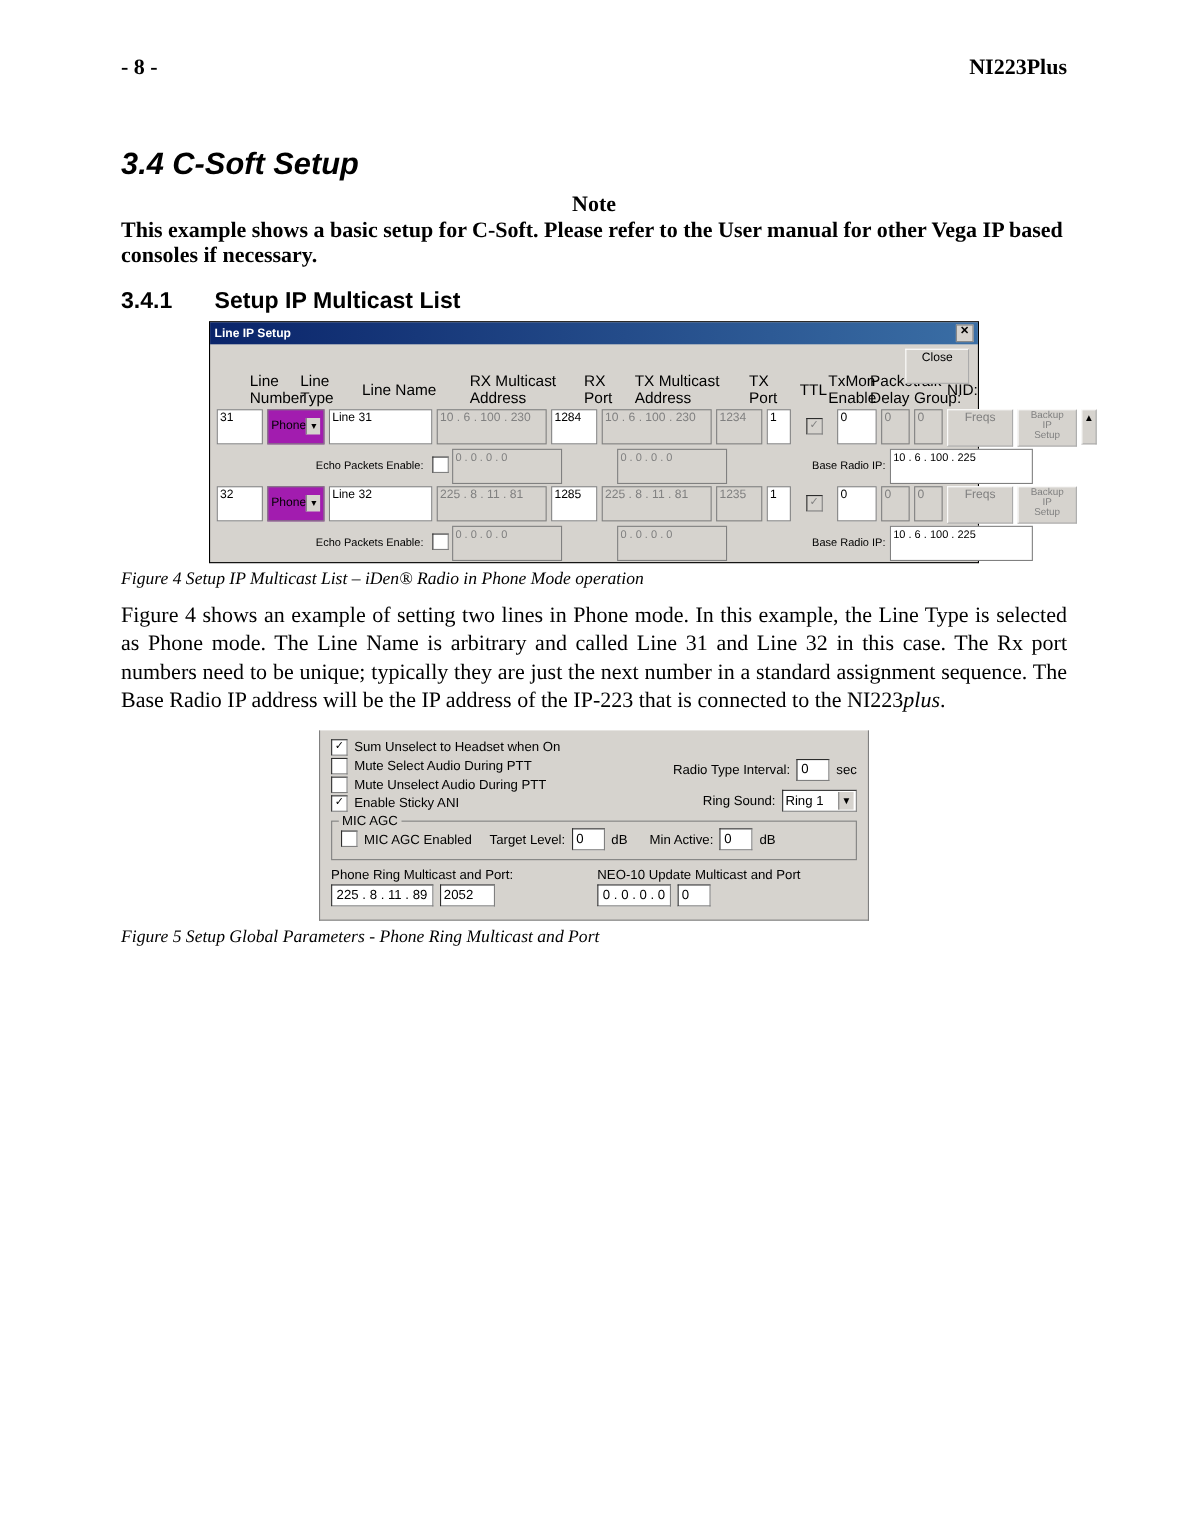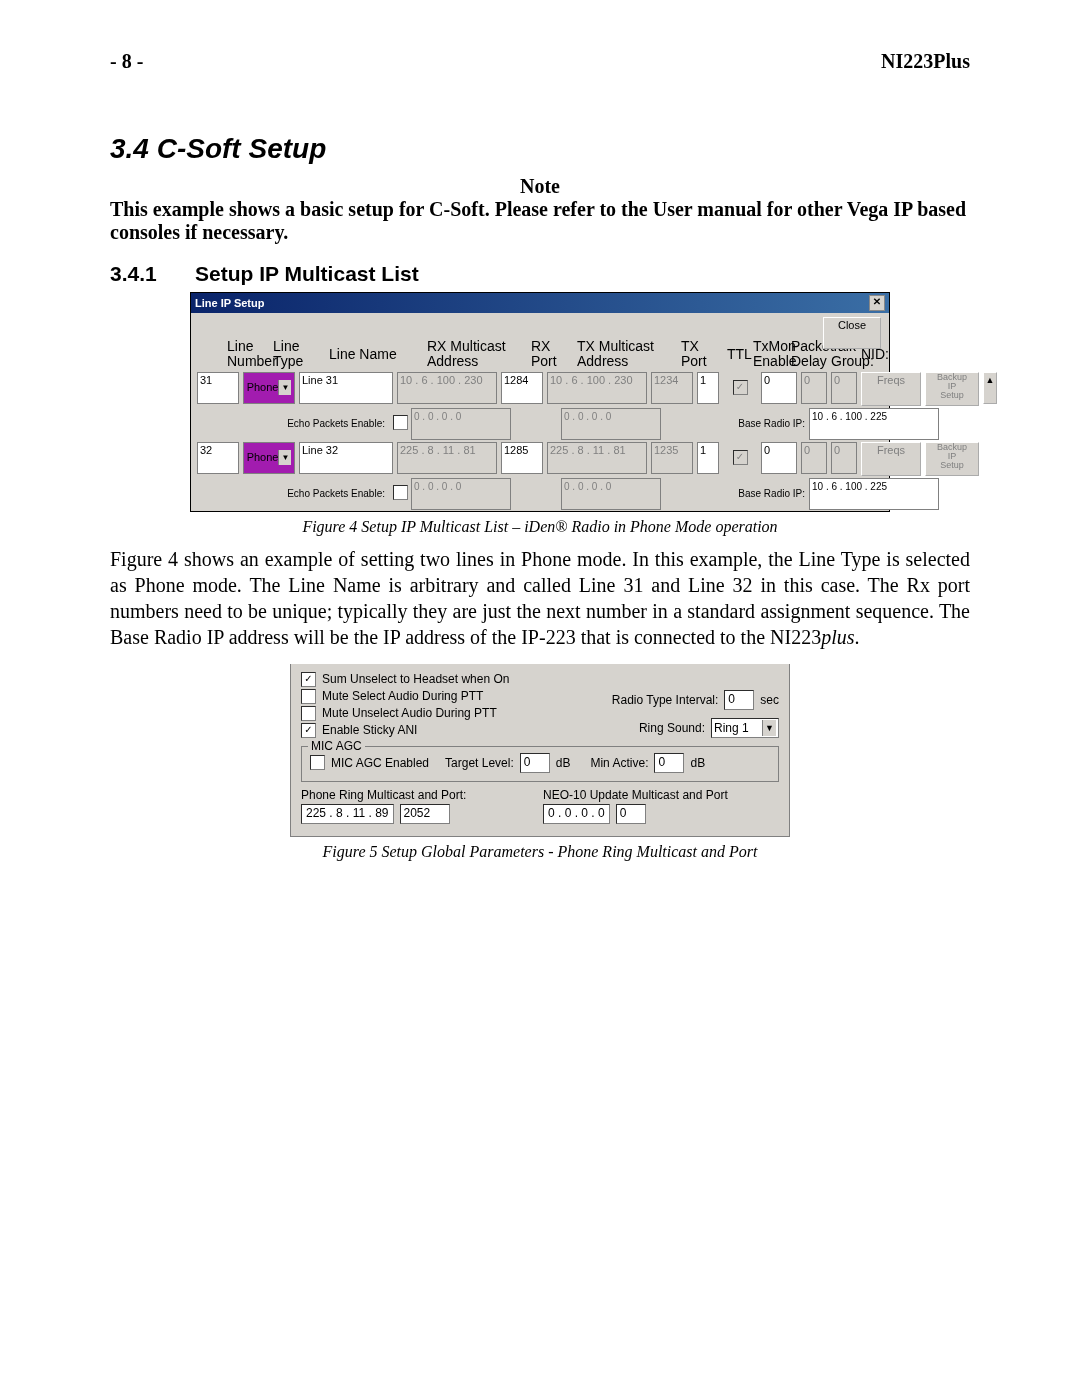--- a/index.html
+++ b/index.html
@@ -40,21 +40,20 @@
     margin: 0 0 14px 0;
   }
   h3.subsection {
     font-family: Arial, Helvetica, sans-serif;
     font-weight: bold;
     font-size: 21px;
     margin: 18px 0 6px 0;
   }
   h3.subsection .num { display:inline-block; width: 85px; }
   .fig-caption {
-    text-align: center;
     font-style: italic;
     font-size: 16px;
     margin: 6px 0 10px 0;
   }
   .body-text {
     font-size: 20px;
     line-height: 1.3;
     text-align: justify;
     margin: 0 0 14px 0;
   }

